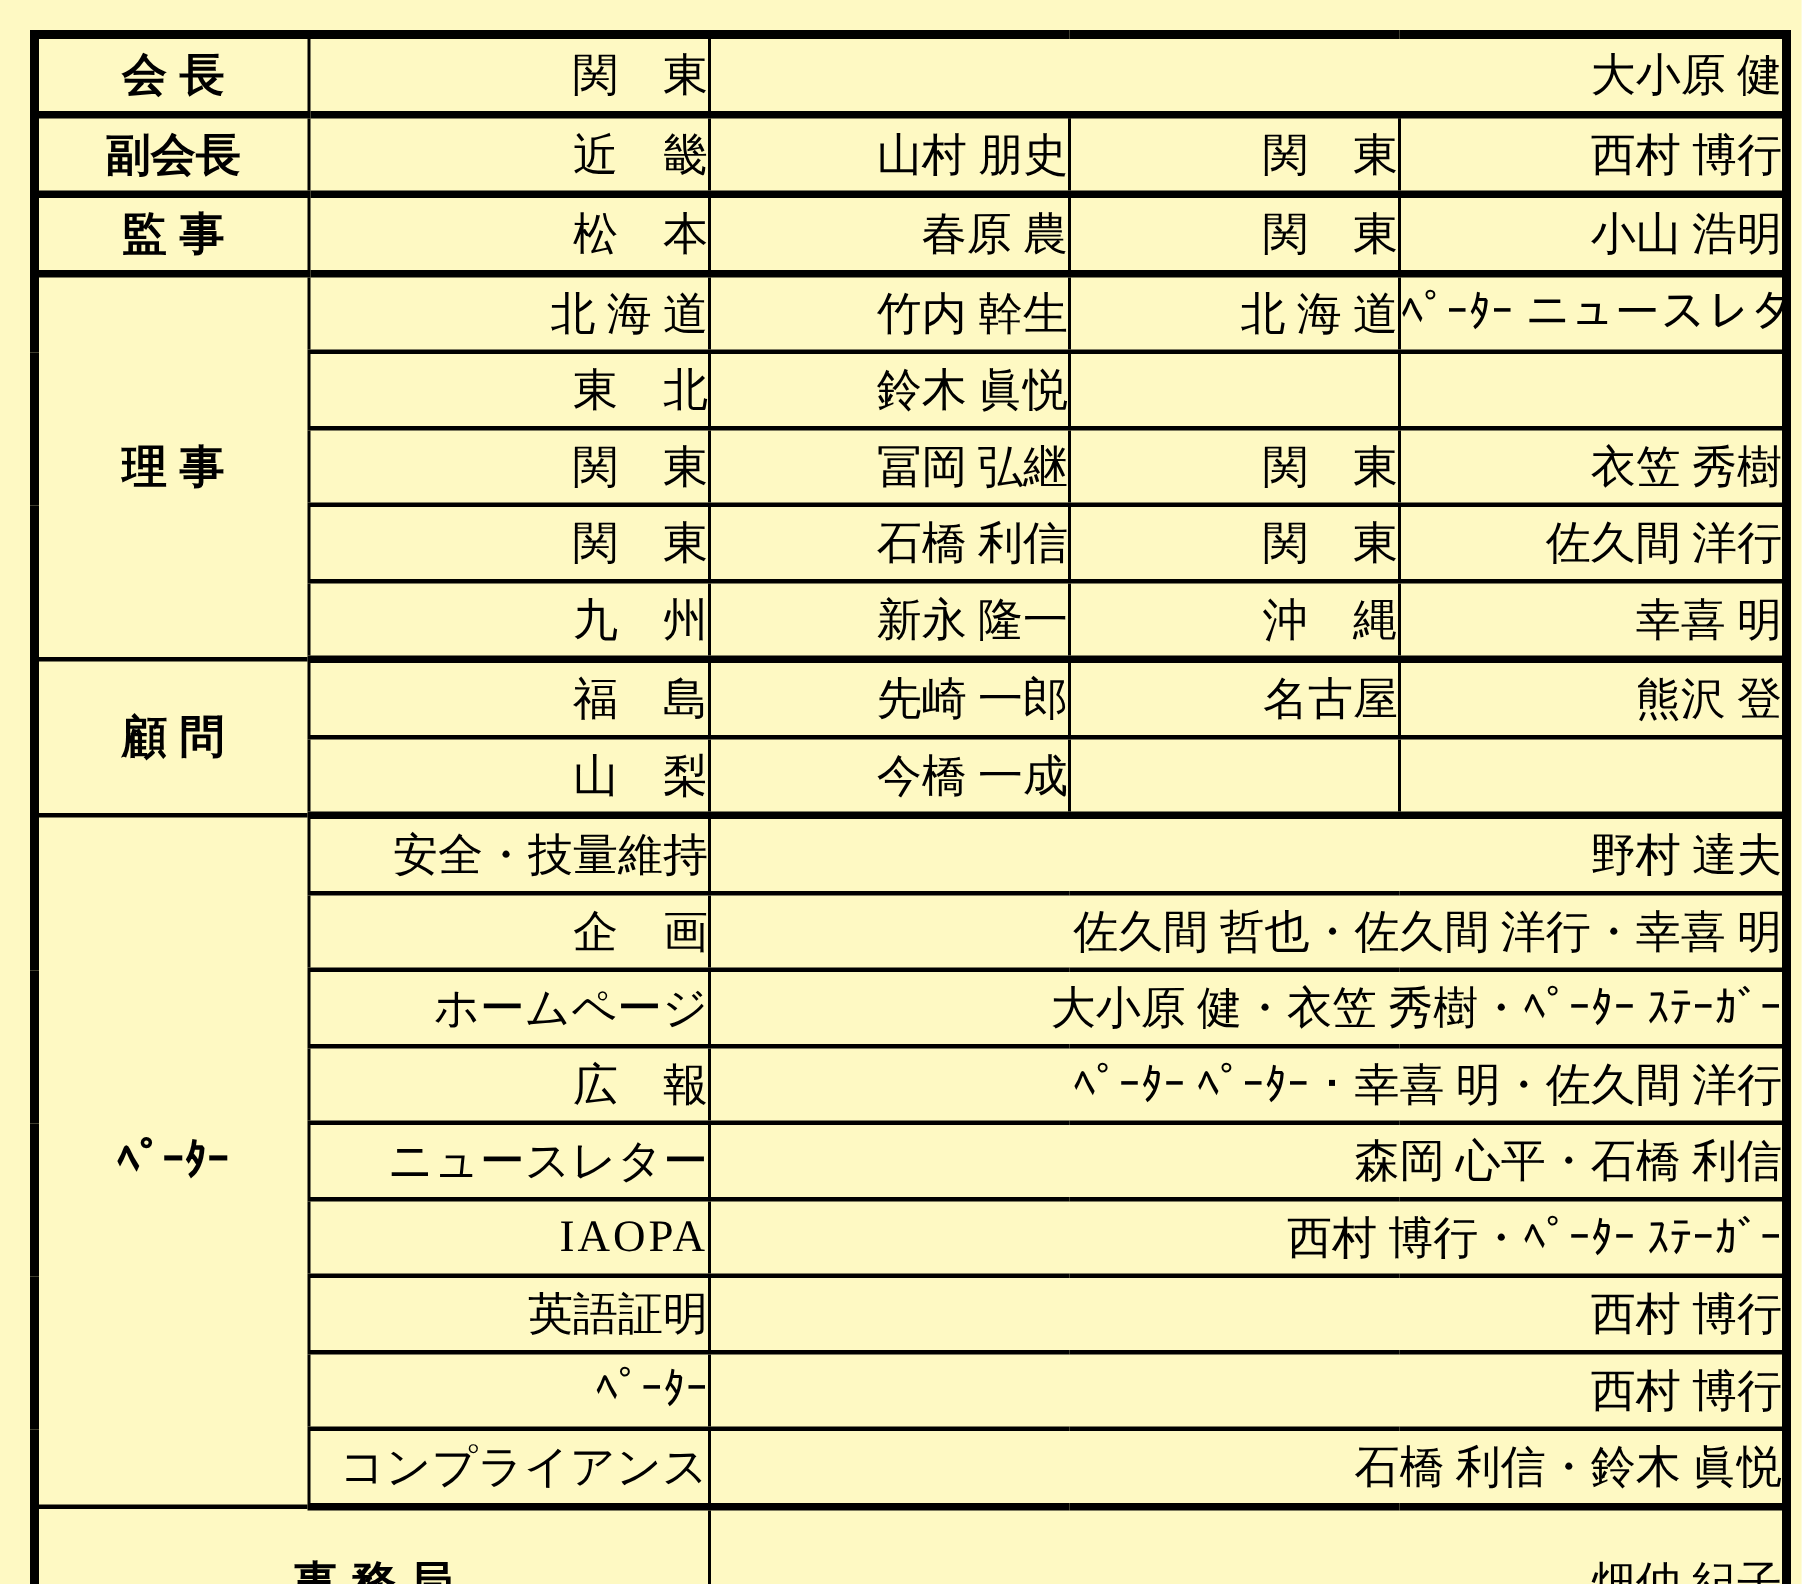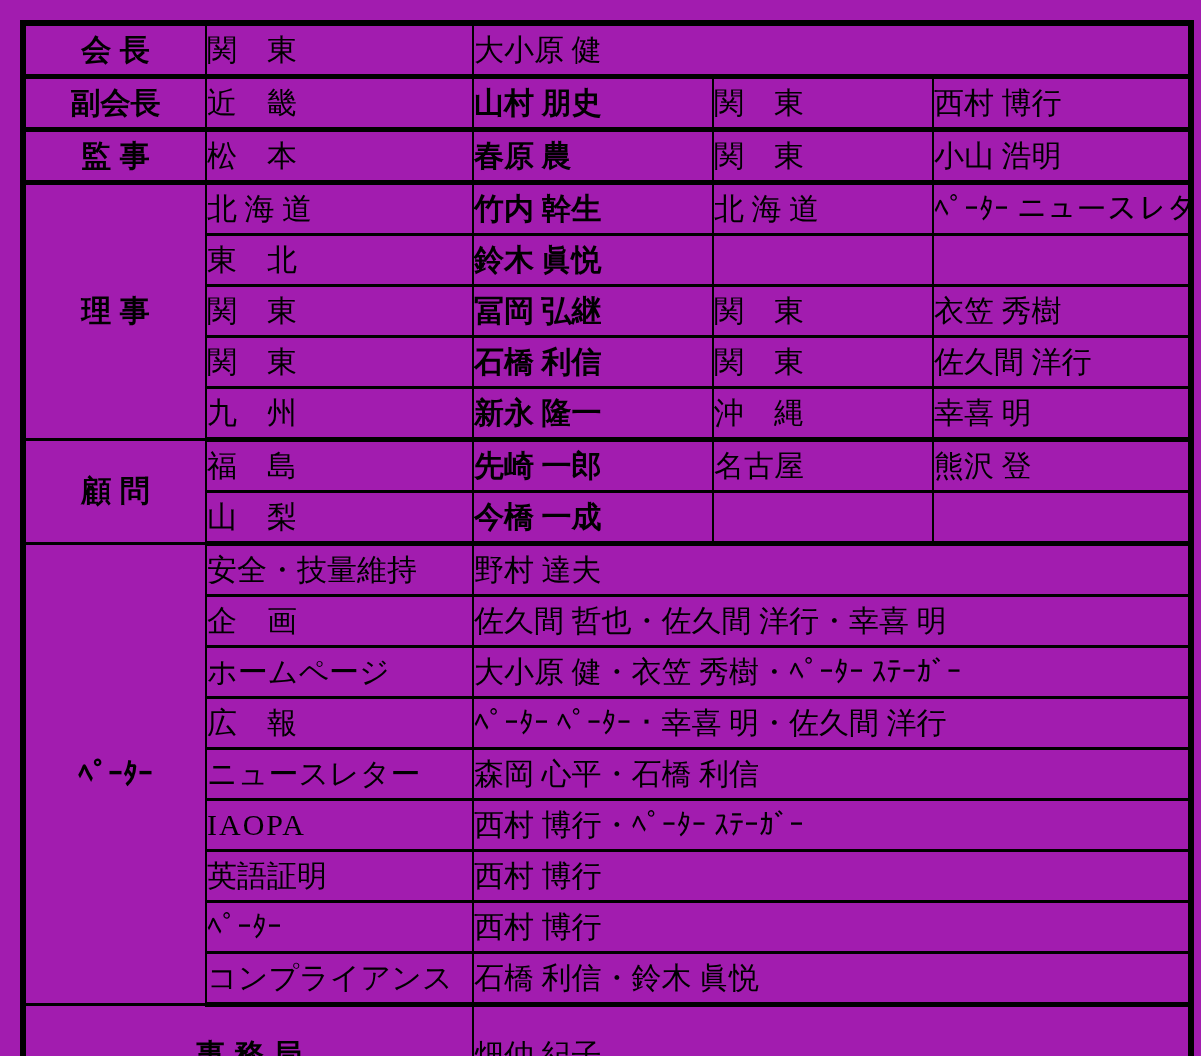--- a/index.html
+++ b/index.html
@@ -9,21 +9,21 @@
     width: 1201px;
     height: 1056px;
     font-family: "Liberation Serif", serif;
   }
   .sheet {
     position: absolute;
     left: 0;
     top: 0;
     width: 1201px;
     height: 1056px;
-    background: #a21caf;
+    background: #fef9c3;
   }
   table.roster {
     position: absolute;
     left: 20px;
     top: 20px;
     width: 1168px;
     border-collapse: collapse;
     table-layout: fixed;
     border: 6px solid #000000;
   }
@@ -50,27 +50,27 @@
   td.role {
     font-family: "Liberation Sans", sans-serif;
     font-weight: bold;
     text-align: center;
     border-right-width: 6px;
     border-bottom-width: 5px;
     font-size: 30px;
   }
   
   td.data {
-    text-align: left;
+    text-align: right;
     padding-left: 8px;
     font-family: "Liberation Serif", serif;
   }
   
   td.vr-thin  { border-right-width: 2px; }
-  td.vr-med   { border-right-width: 4px; font-weight: bold; }
+  td.vr-med   { border-right-width: 4px; }
   
   tr.sec-end td { border-bottom-width: 5px; }
   
   td.hw { font-size: 27px; }
   td.latin { letter-spacing: 2px; margin-left: 30px; }
   
   tr.office-row td { height: 96px; }
   td.office {
     font-family: "Liberation Sans", sans-serif;
     font-weight: bold;

